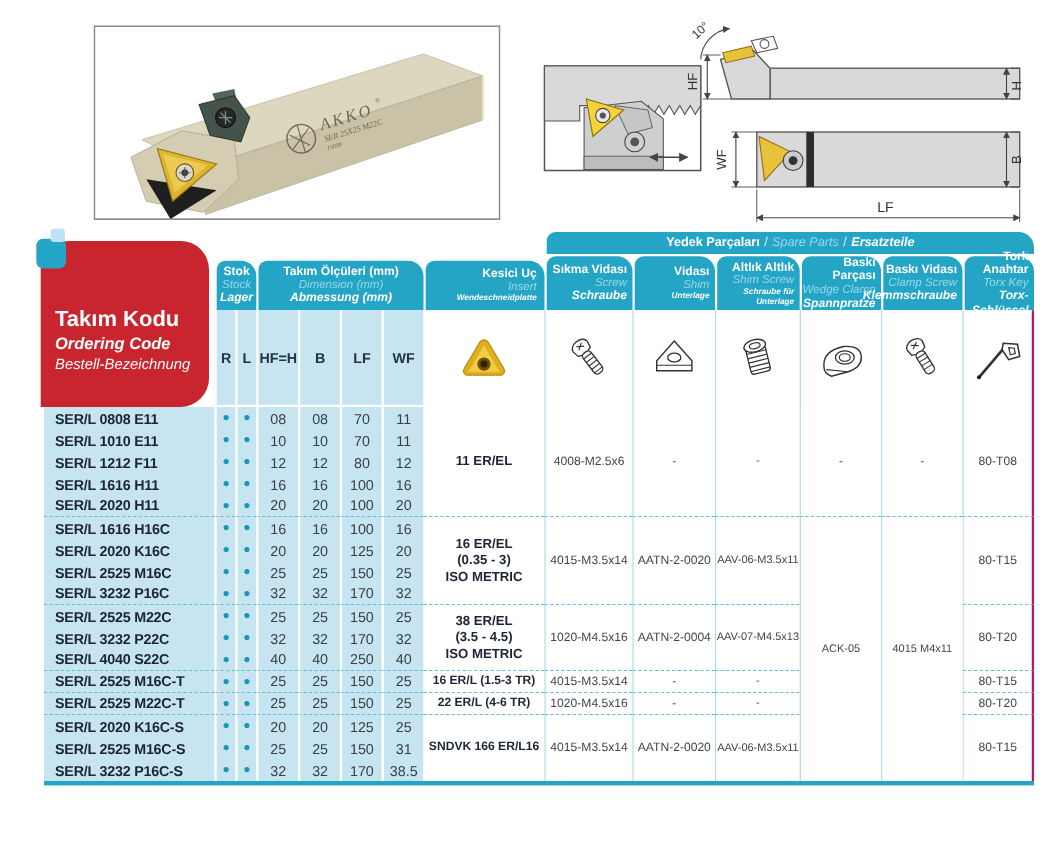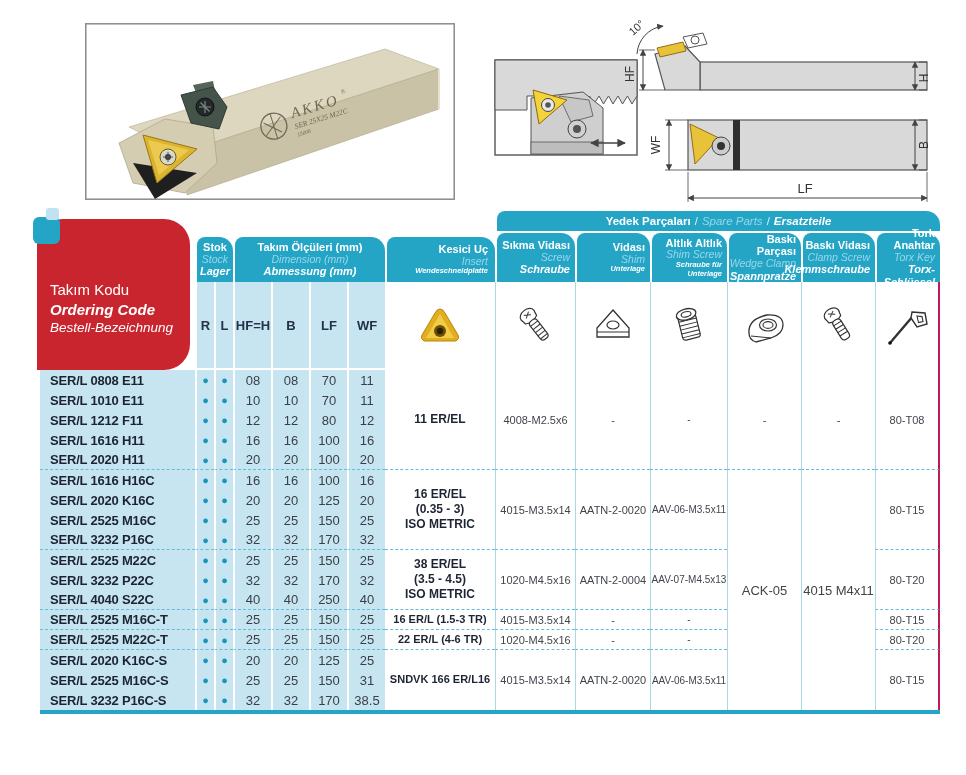--- a/index.html
+++ b/index.html
@@ -19,21 +19,21 @@
         font-weight:bold;font-size:13px;color:#1c2433;letter-spacing:-0.2px;white-space:nowrap;}
   .num{font-size:13px;color:#3a3f46;}
   .dotc{font-size:11px;color:#1895bb;}
   .gend{border-bottom:1.5px dashed #63bcd8;}
   .sub{border-bottom:2px solid #fff;font-weight:bold;font-size:13px;color:#24324a;}
   .insert-cell{background:#fff;flex-direction:column;font-weight:bold;color:#1d2433;
                font-size:12px;line-height:1.25;text-align:center;white-space:nowrap;}
   .insert-cell.small{font-size:11px;}
   .sv{background:#fff;border-left:1.5px solid #a9d8e9;font-size:11px;color:#40454c;white-space:nowrap;}
   .sv.small{font-size:10px;}
-  .mg{font-size:13px;}
+  .mg{font-size:10px;}
   .torxcol{border-right:2px solid #be185d;}
   .icon-cell{background:#fff;}
 
   .th{background:#25a5c6;color:#fff;display:flex;flex-direction:column;justify-content:center;
       line-height:1.12;border-radius:8px 14px 0 0;margin-left:2px;}
   .th.leftgrp{margin-top:5px;align-items:center;text-align:center;}
   .th.sparegrp{margin-top:1px;align-items:flex-end;text-align:right;padding-right:5px;}
   .th.insgrp{margin-top:5px;align-items:flex-end;text-align:right;padding-right:7px;}
   .th .h-tr{font-weight:bold;font-size:11px;}
   .th .h-en{font-style:italic;font-size:10.5px;color:#97d7ea;}
@@ -44,21 +44,21 @@
   .topbar .h-tr{font-weight:bold;}
   .topbar .h-en{font-style:italic;color:#97d7ea;}
   .topbar .h-de{font-style:italic;font-weight:bold;}
   .topbar .sep{margin:0 4px;color:#d8f1f8;}
   .bottombar{grid-column:1/15;grid-row:21;background:#25a5c6;}
 
   
   .redbox{position:absolute;left:37px;top:219px;width:153px;height:151px;background:#c9252e;
           border-radius:26px 26px 26px 0;z-index:3;color:#fff;box-sizing:border-box;
           display:flex;flex-direction:column;justify-content:center;padding:28px 0 0 13px;line-height:1.3;}
-  .rb1{font-weight:normal;font-size:15px;}
+  .rb1{font-weight:bold;font-size:20px;}
   .rb2{font-weight:bold;font-style:italic;font-size:15px;}
   .rb3{font-style:italic;font-size:13.5px;}
   .orn-teal{position:absolute;left:33px;top:217px;width:27px;height:27px;background:#25a5c6;border-radius:6px;z-index:4;}
   .orn-light{position:absolute;left:46px;top:208px;width:13px;height:12px;background:#bfe3f0;border-radius:3px;z-index:5;}
 
   
   .photo{position:absolute;left:85px;top:23px;}
   .drawings{position:absolute;left:487px;top:12px;}
   svg text{font-family:"Liberation Sans",sans-serif;}
   .eng{font-family:"Liberation Serif",serif;font-style:italic;}

